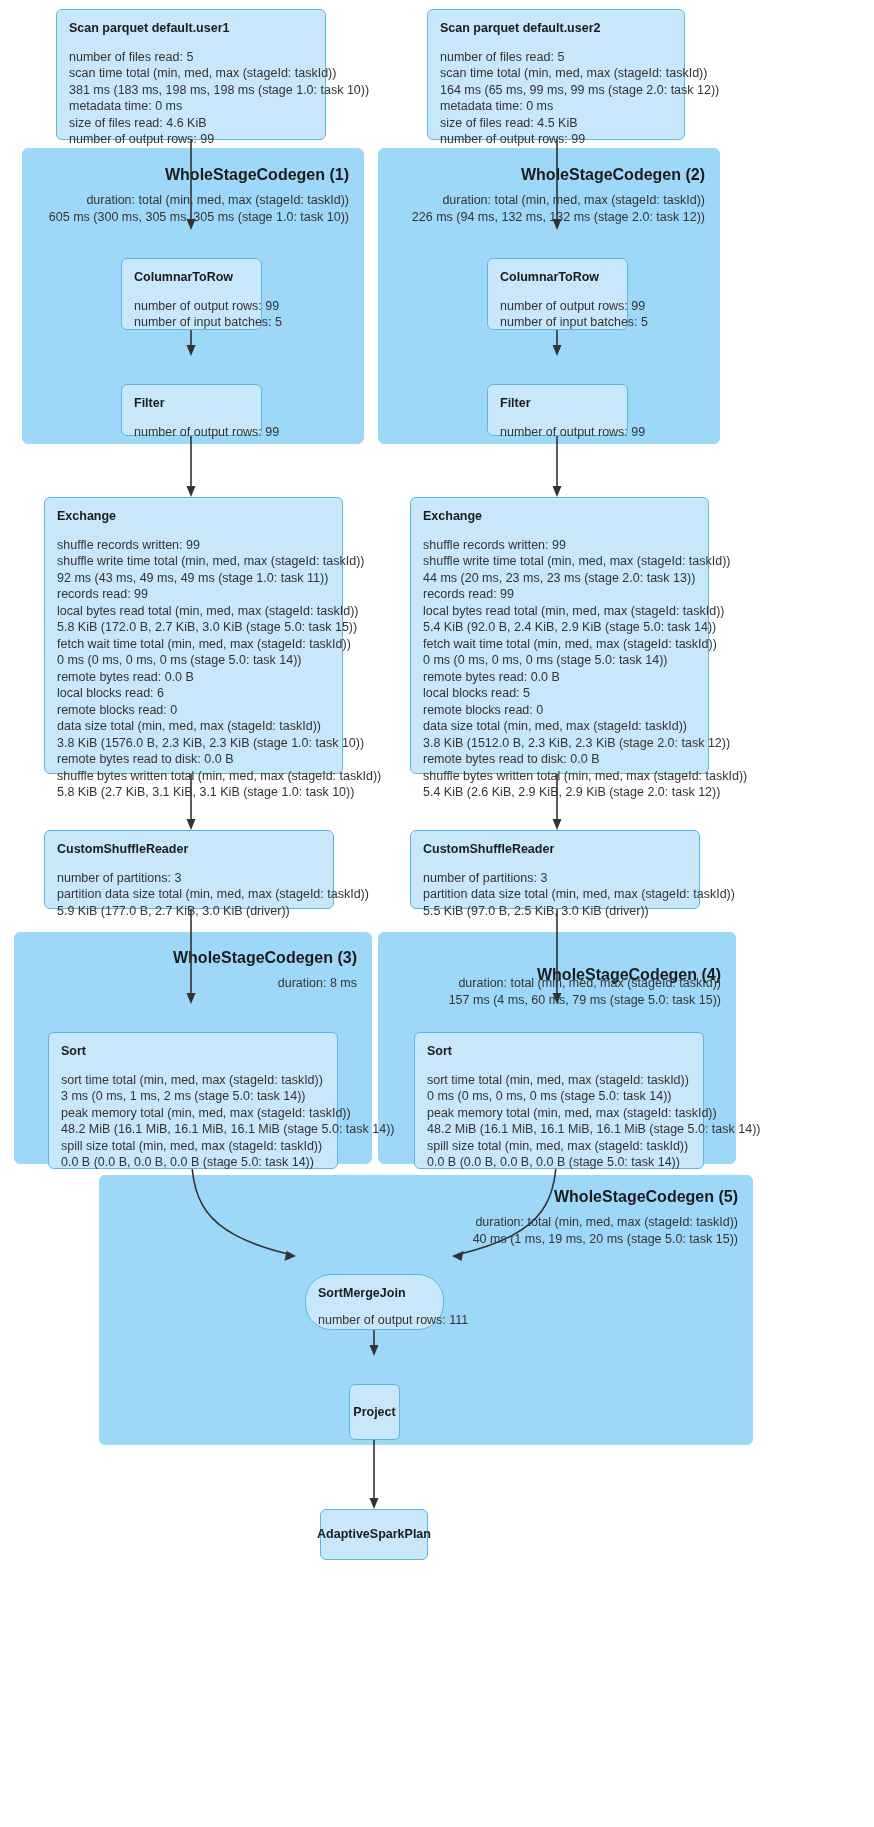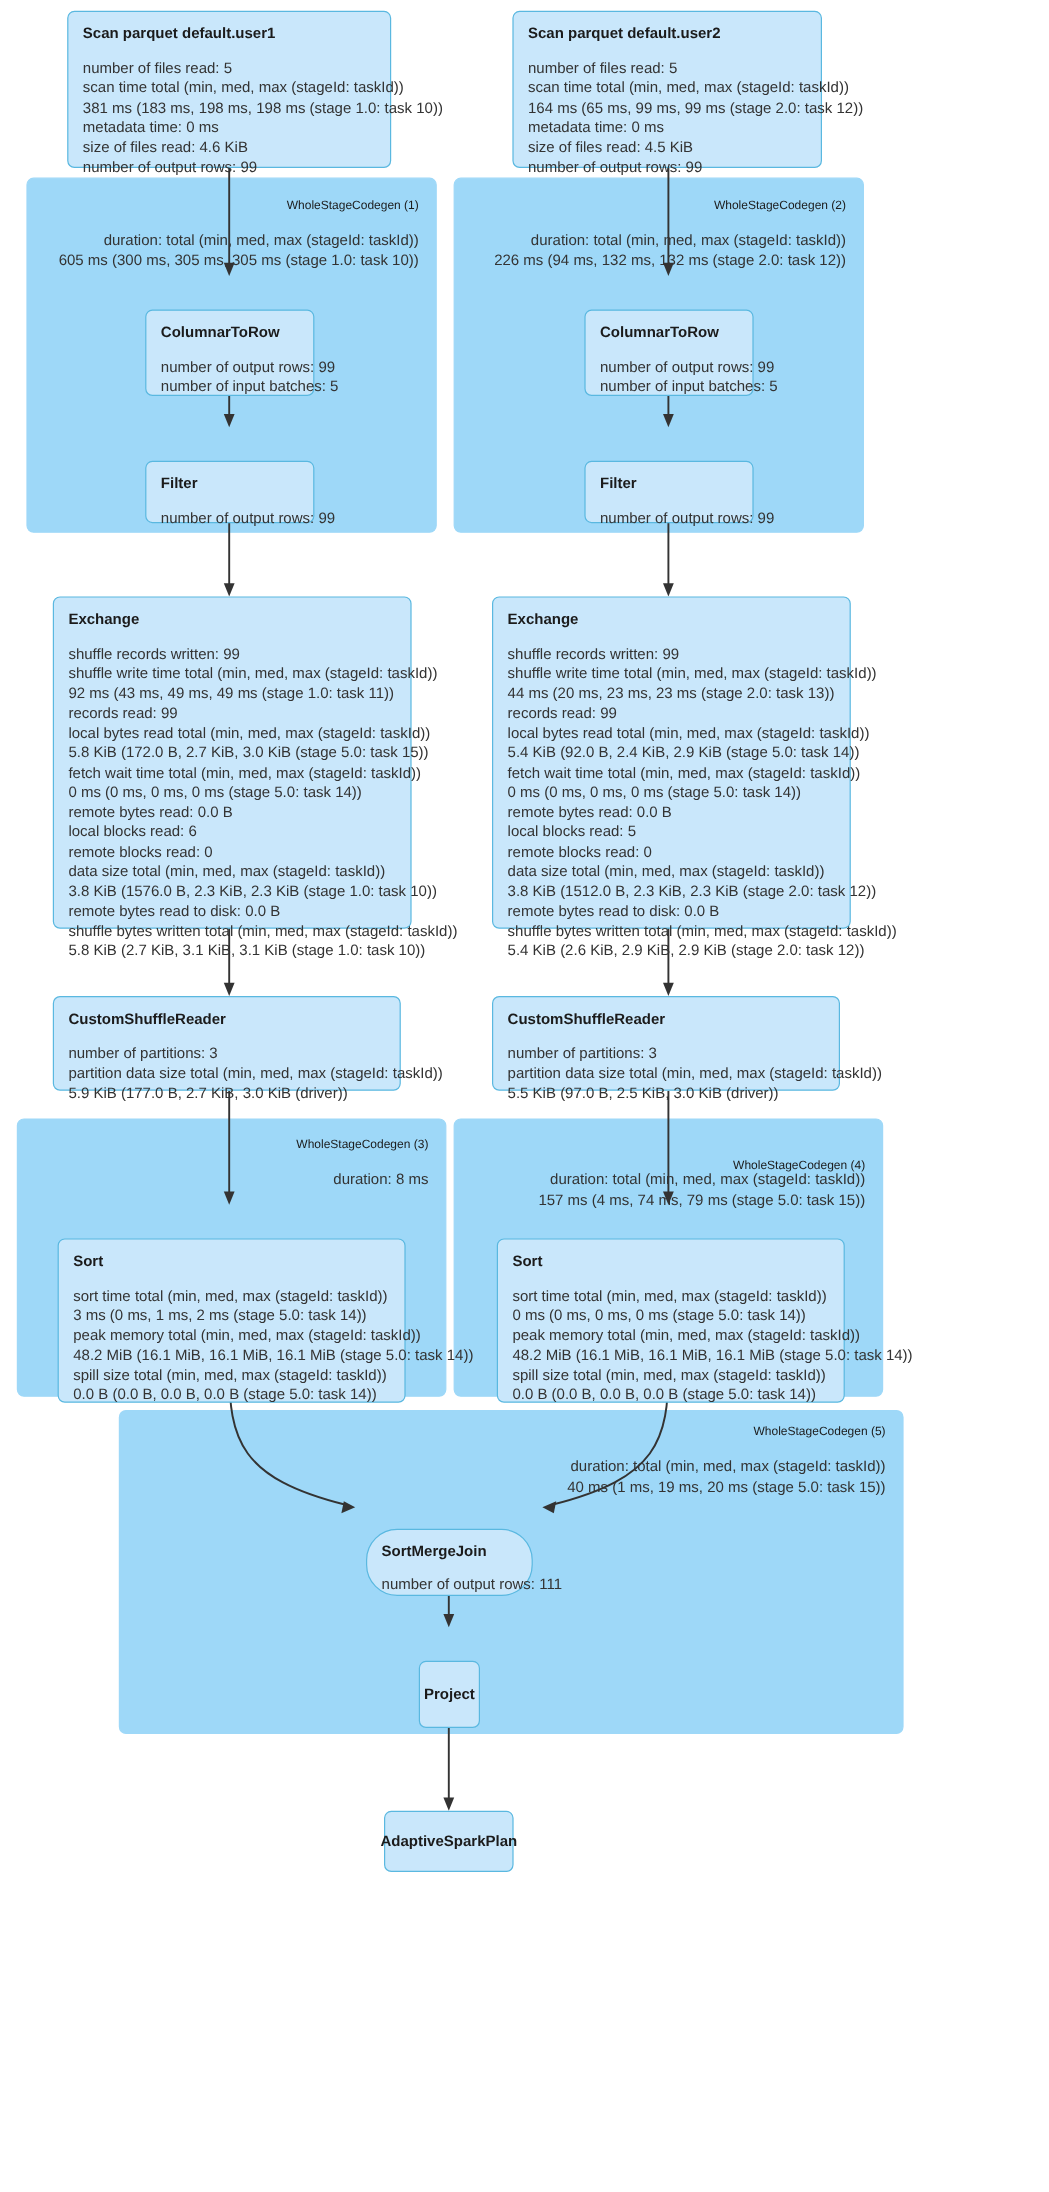--- a/index.html
+++ b/index.html
@@ -39,22 +39,22 @@
     position:absolute;
     box-sizing:border-box;
     background:#9ed8f8;
     border:1px solid #9ed8f8;
     border-radius:6px;
     z-index:1;
   }
   .cluster .cl-title{
     position:absolute;
     right:14px;
-    font-weight:normal;
-    font-size:10px;
+    font-weight:bold;
+    font-size:16px;
     color:#1b1b1b;
     white-space:nowrap;
   }
   .cluster .cl-sub{
     position:absolute;
     right:14px;
     font-size:12.5px;
     color:#333;
     text-align:right;
     line-height:16.5px;
@@ -139,21 +139,21 @@
     <div class="cl-title" style="top:16px;">WholeStageCodegen (3)</div>
     <div class="cl-sub" style="top:42px;">
       <div>duration: 8 ms</div>
     </div>
   </div>
 
   <div class="cluster" style="left:378px;top:932px;width:358px;height:232px;">
     <div class="cl-title" style="top:16px;margin-top:17px;">WholeStageCodegen (4)</div>
     <div class="cl-sub" style="top:42px;">
       <div>duration: total (min, med, max (stageId: taskId))</div>
-      <div>157 ms (4 ms, 74 ms, 79 ms (stage 5.0: task 15))</div>
+      <div>157 ms (4 ms, 60 ms, 79 ms (stage 5.0: task 15))</div>
     </div>
   </div>
 
   <div class="cluster" style="left:99px;top:1175px;width:654px;height:270px;">
     <div class="cl-title" style="top:12px;">WholeStageCodegen (5)</div>
     <div class="cl-sub" style="top:38px;">
       <div>duration: total (min, med, max (stageId: taskId))</div>
       <div>40 ms (1 ms, 19 ms, 20 ms (stage 5.0: task 15))</div>
     </div>
   </div>

